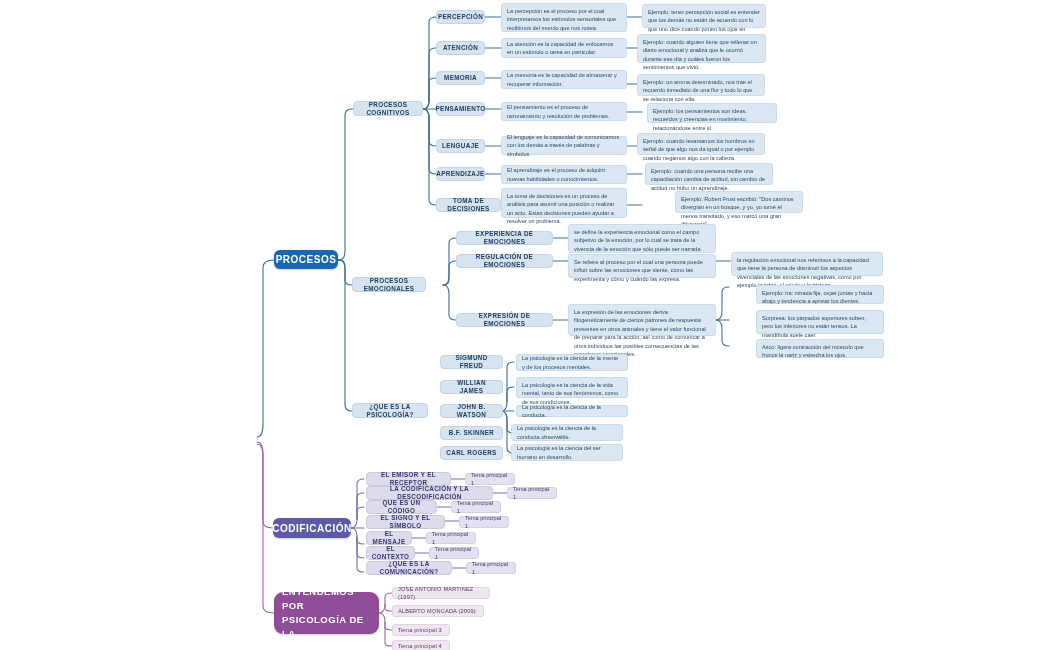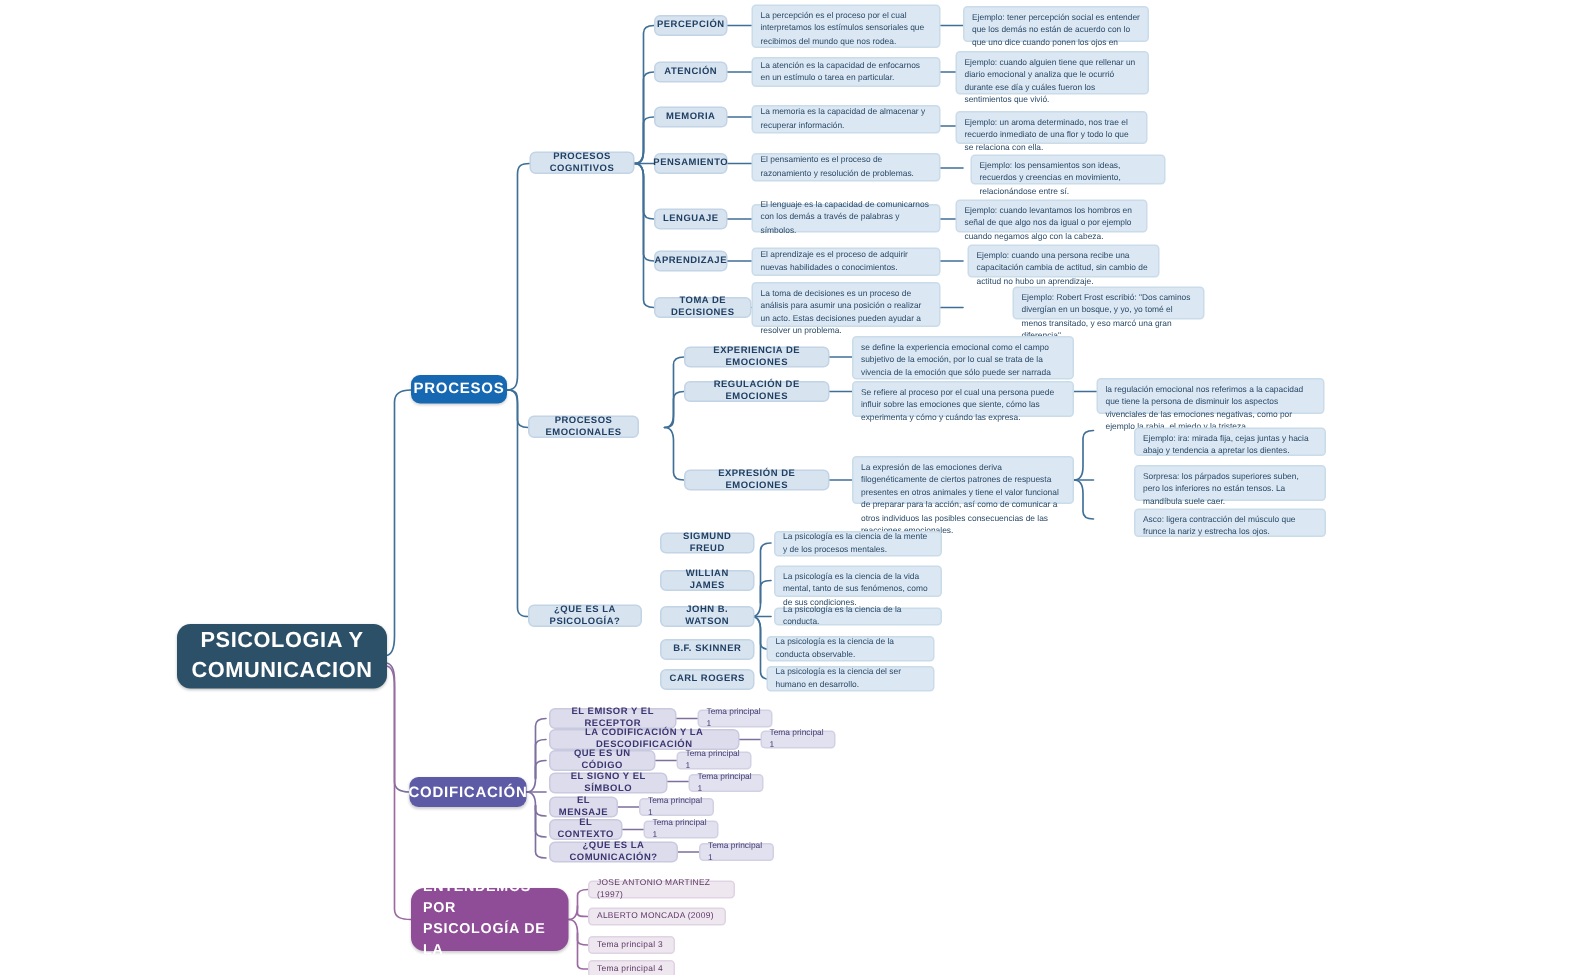--- a/index.html
+++ b/index.html
@@ -138,23 +138,20 @@
 
       <path d="M257,444 C262,444 263,452 263,458 L263,606 C263,612 268,613 274,613"></path>
 
       <path d="M379,613 C384,613 385,609 385,604 L385,597 C385,594 388,593 392,593"></path>
       <path d="M385,604 L385,609 C385,611 388,611 392,611"></path>
       <path d="M379,613 C384,613 385,617 385,622 L385,627 C385,629 388,630 392,630"></path>
       <path d="M385,622 L385,643 C385,646 388,646 392,646"></path>
     </g>
   </svg>
 
-  <div class="node root" style="left:118px;top:416px;width:140px;height:43px;">
-    <span>PSICOLOGIA Y COMUNICACION</span>
-  </div>
 
   <div class="node lvl1 blue" style="left:274px;top:250px;width:64px;height:19px;">
     <span>PROCESOS</span>
   </div>
 
   <div class="node lvl2" style="left:353px;top:101px;width:70px;height:15px;">
     <span>PROCESOS COGNITIVOS</span>
   </div>
   <div class="node lvl2" style="left:352px;top:277px;width:74px;height:15px;">
     <span>PROCESOS EMOCIONALES</span>

